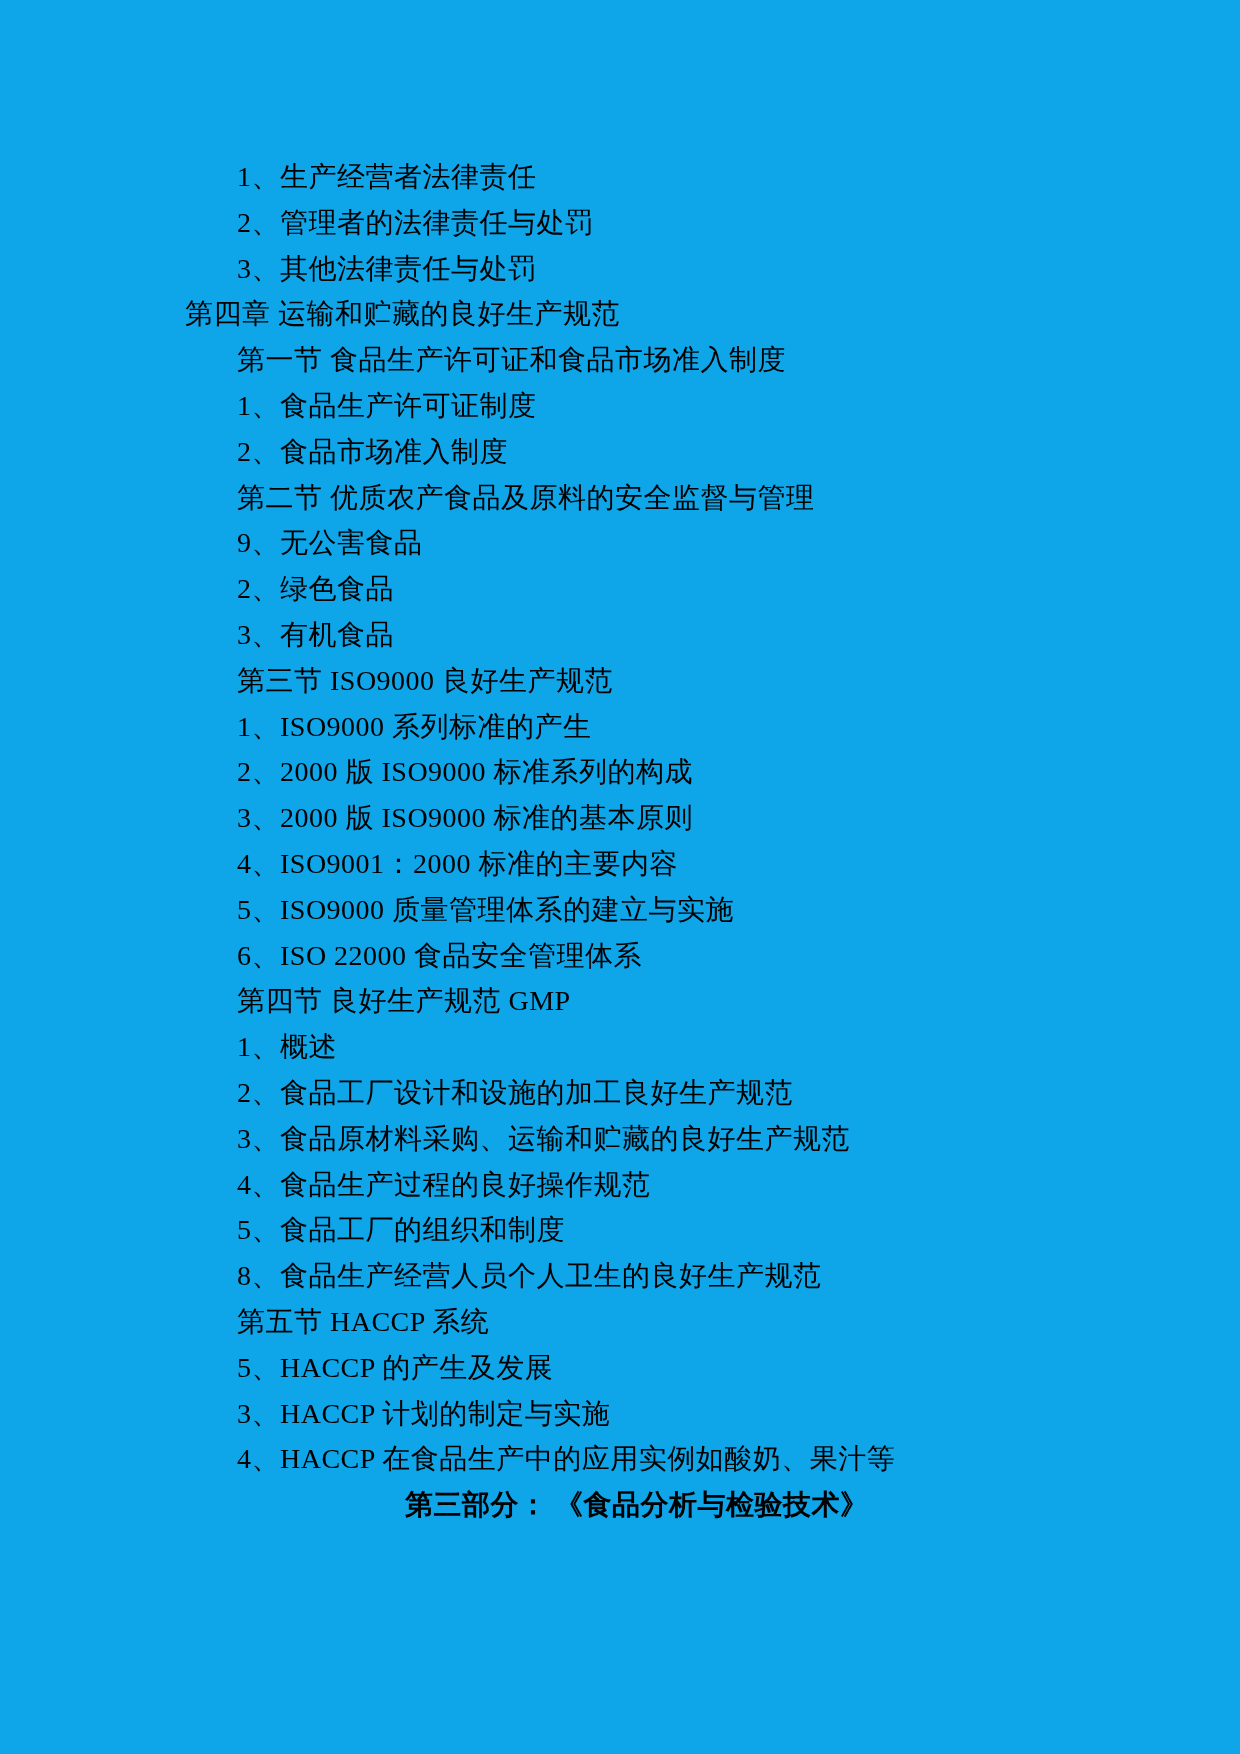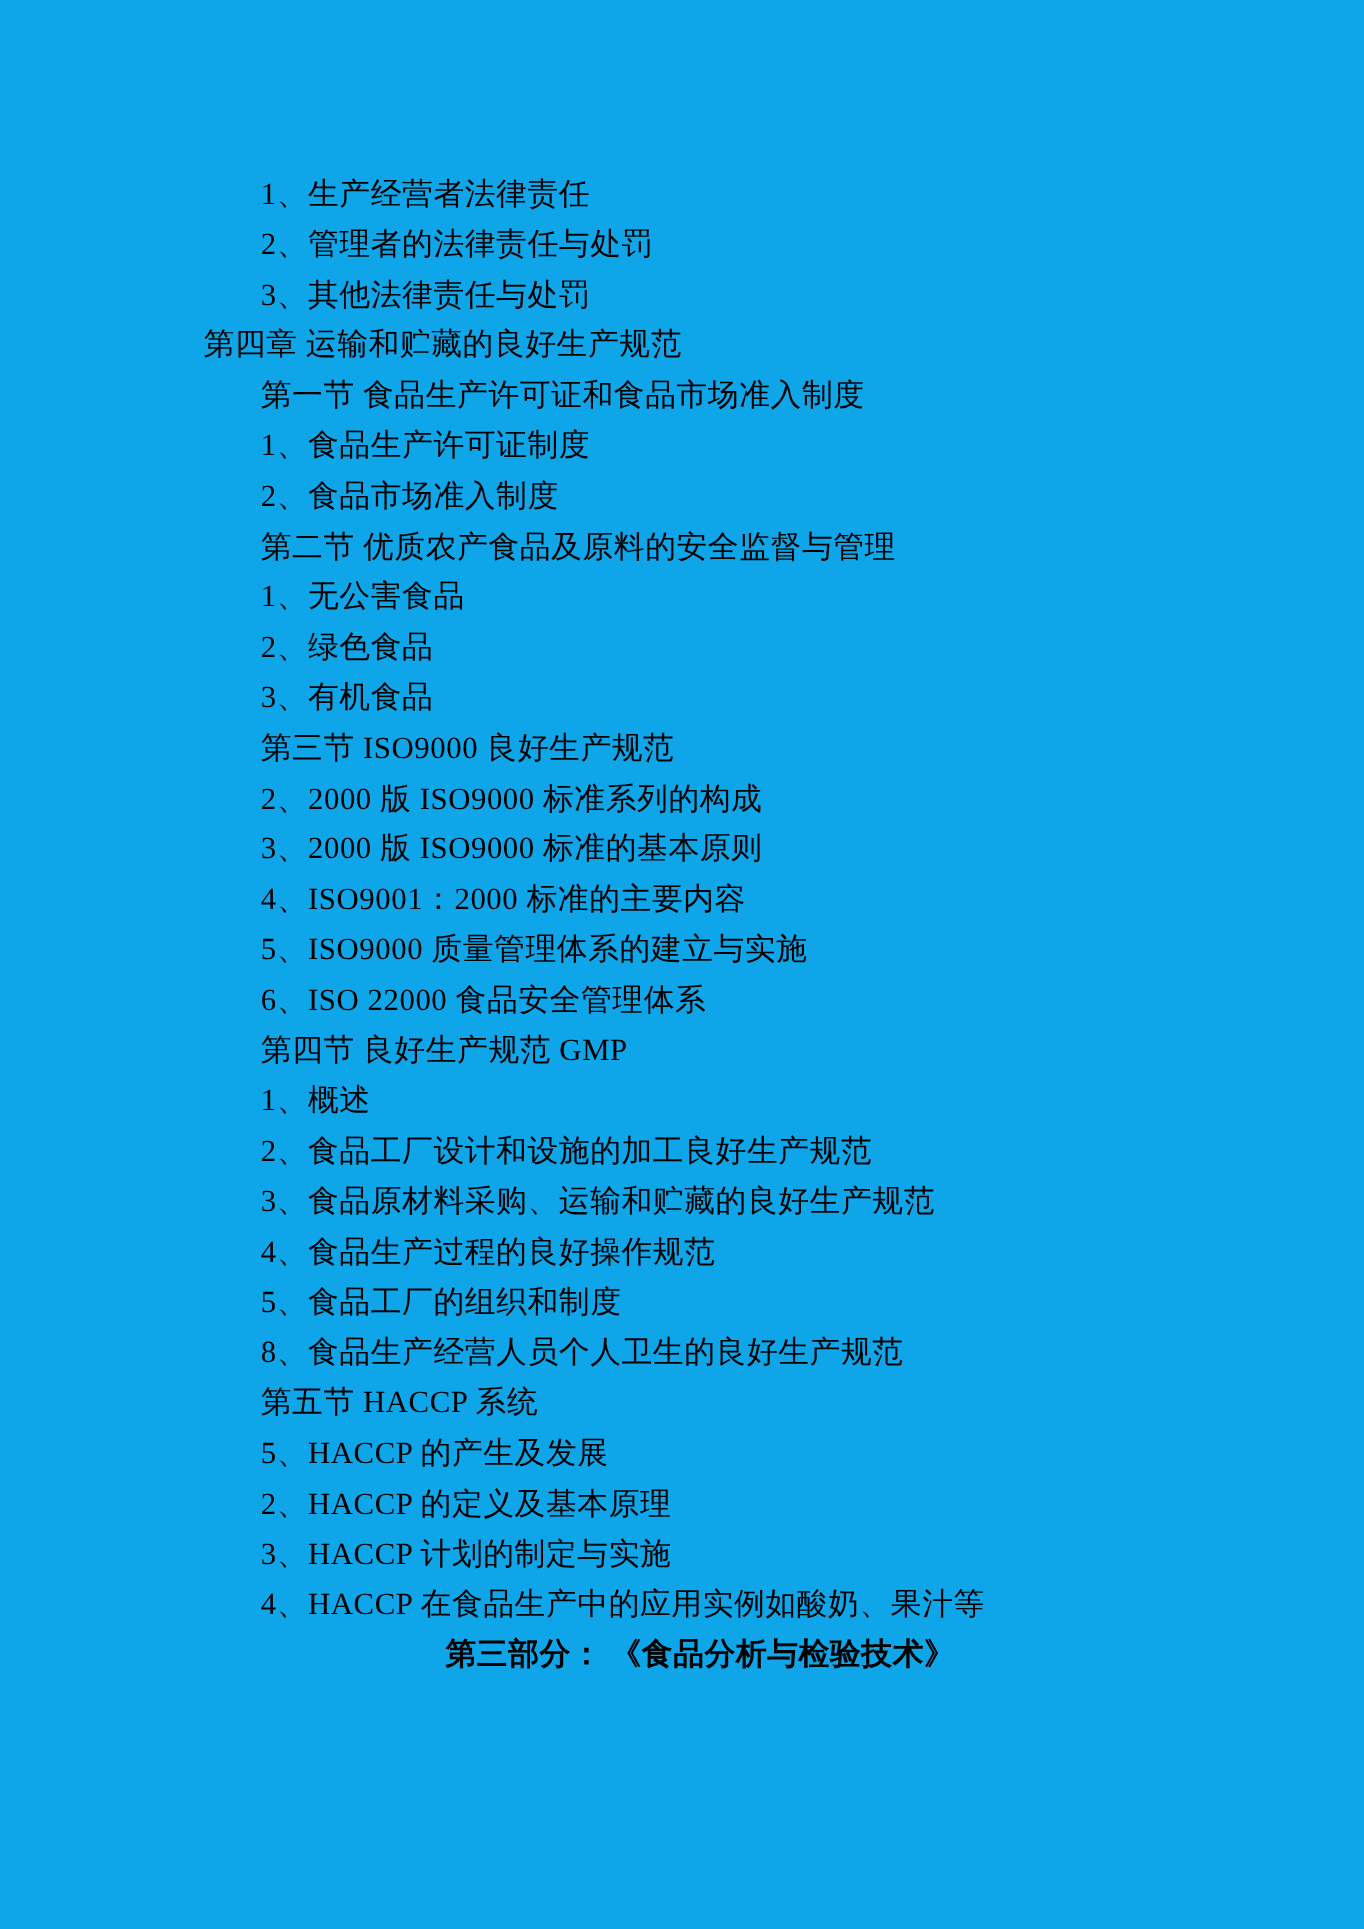--- a/index.html
+++ b/index.html
@@ -45,36 +45,36 @@
 <div class="page" style="background: #0ea5e9; color: rgb(0, 0, 0);">
   <div class="content" id="lines-container">
       <div class="line sub">1、生产经营者法律责任</div>
       <div class="line sub">2、管理者的法律责任与处罚</div>
       <div class="line sub">3、其他法律责任与处罚</div>
       <div class="line chapter">第四章 运输和贮藏的良好生产规范</div>
       <div class="line sub">第一节 食品生产许可证和食品市场准入制度</div>
       <div class="line sub">1、食品生产许可证制度</div>
       <div class="line sub">2、食品市场准入制度</div>
       <div class="line sub">第二节 优质农产食品及原料的安全监督与管理</div>
-      <div class="line sub">1、无公害食品</div>
+      <div class="line sub">9、无公害食品</div>
       <div class="line sub">2、绿色食品</div>
       <div class="line sub">3、有机食品</div>
       <div class="line sub">第三节 ISO9000 良好生产规范</div>
+      <div class="line sub">1、ISO9000 系列标准的产生</div>
       <div class="line sub">2、2000 版 ISO9000 标准系列的构成</div>
       <div class="line sub">3、2000 版 ISO9000 标准的基本原则</div>
       <div class="line sub">4、ISO9001：2000 标准的主要内容</div>
       <div class="line sub">5、ISO9000 质量管理体系的建立与实施</div>
       <div class="line sub">6、ISO 22000 食品安全管理体系</div>
       <div class="line sub">第四节 良好生产规范 GMP</div>
       <div class="line sub">1、概述</div>
       <div class="line sub">2、食品工厂设计和设施的加工良好生产规范</div>
       <div class="line sub">3、食品原材料采购、运输和贮藏的良好生产规范</div>
       <div class="line sub">4、食品生产过程的良好操作规范</div>
       <div class="line sub">5、食品工厂的组织和制度</div>
       <div class="line sub">8、食品生产经营人员个人卫生的良好生产规范</div>
       <div class="line sub">第五节 HACCP 系统</div>
       <div class="line sub">5、HACCP 的产生及发展</div>
-      <div class="line sub">2、HACCP 的定义及基本原理</div>
       <div class="line sub">3、HACCP 计划的制定与实施</div>
       <div class="line sub">4、HACCP 在食品生产中的应用实例如酸奶、果汁等</div>
       <div class="line part">第三部分： 《食品分析与检验技术》</div>
     </div>
 </div>
 
 </body></html>

